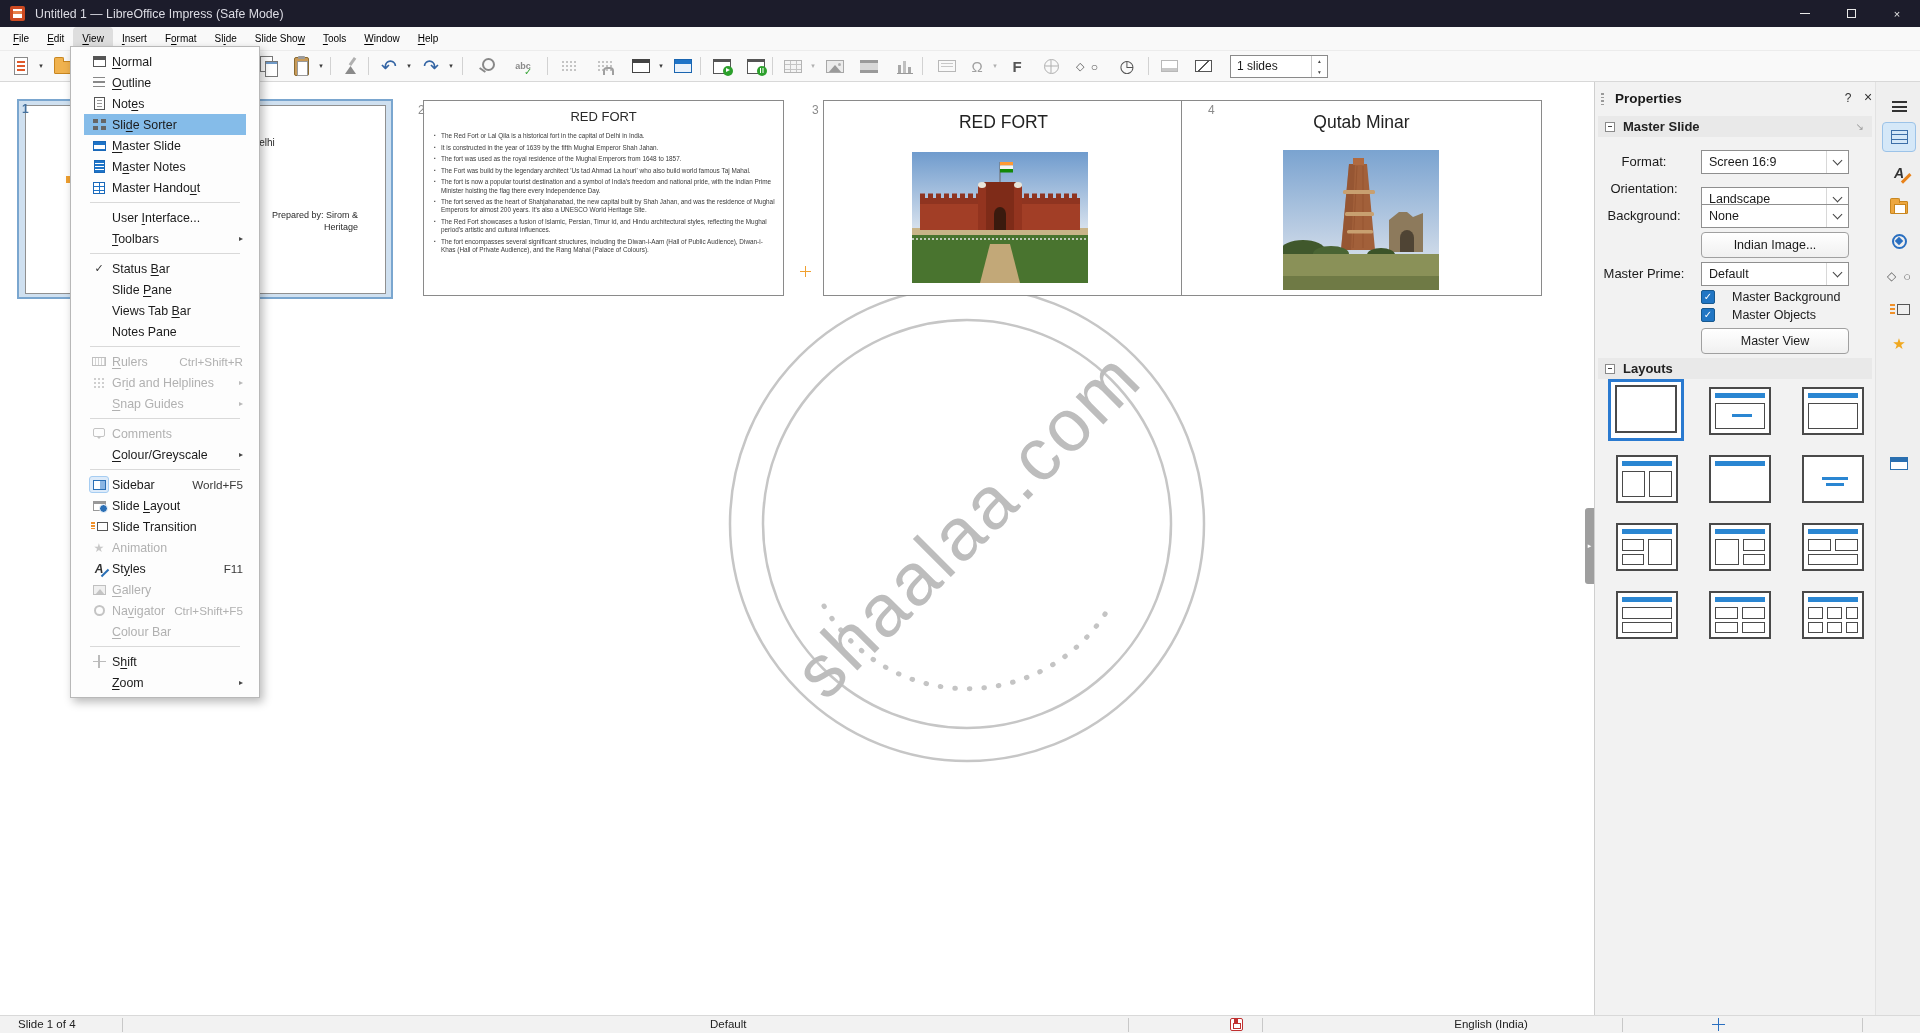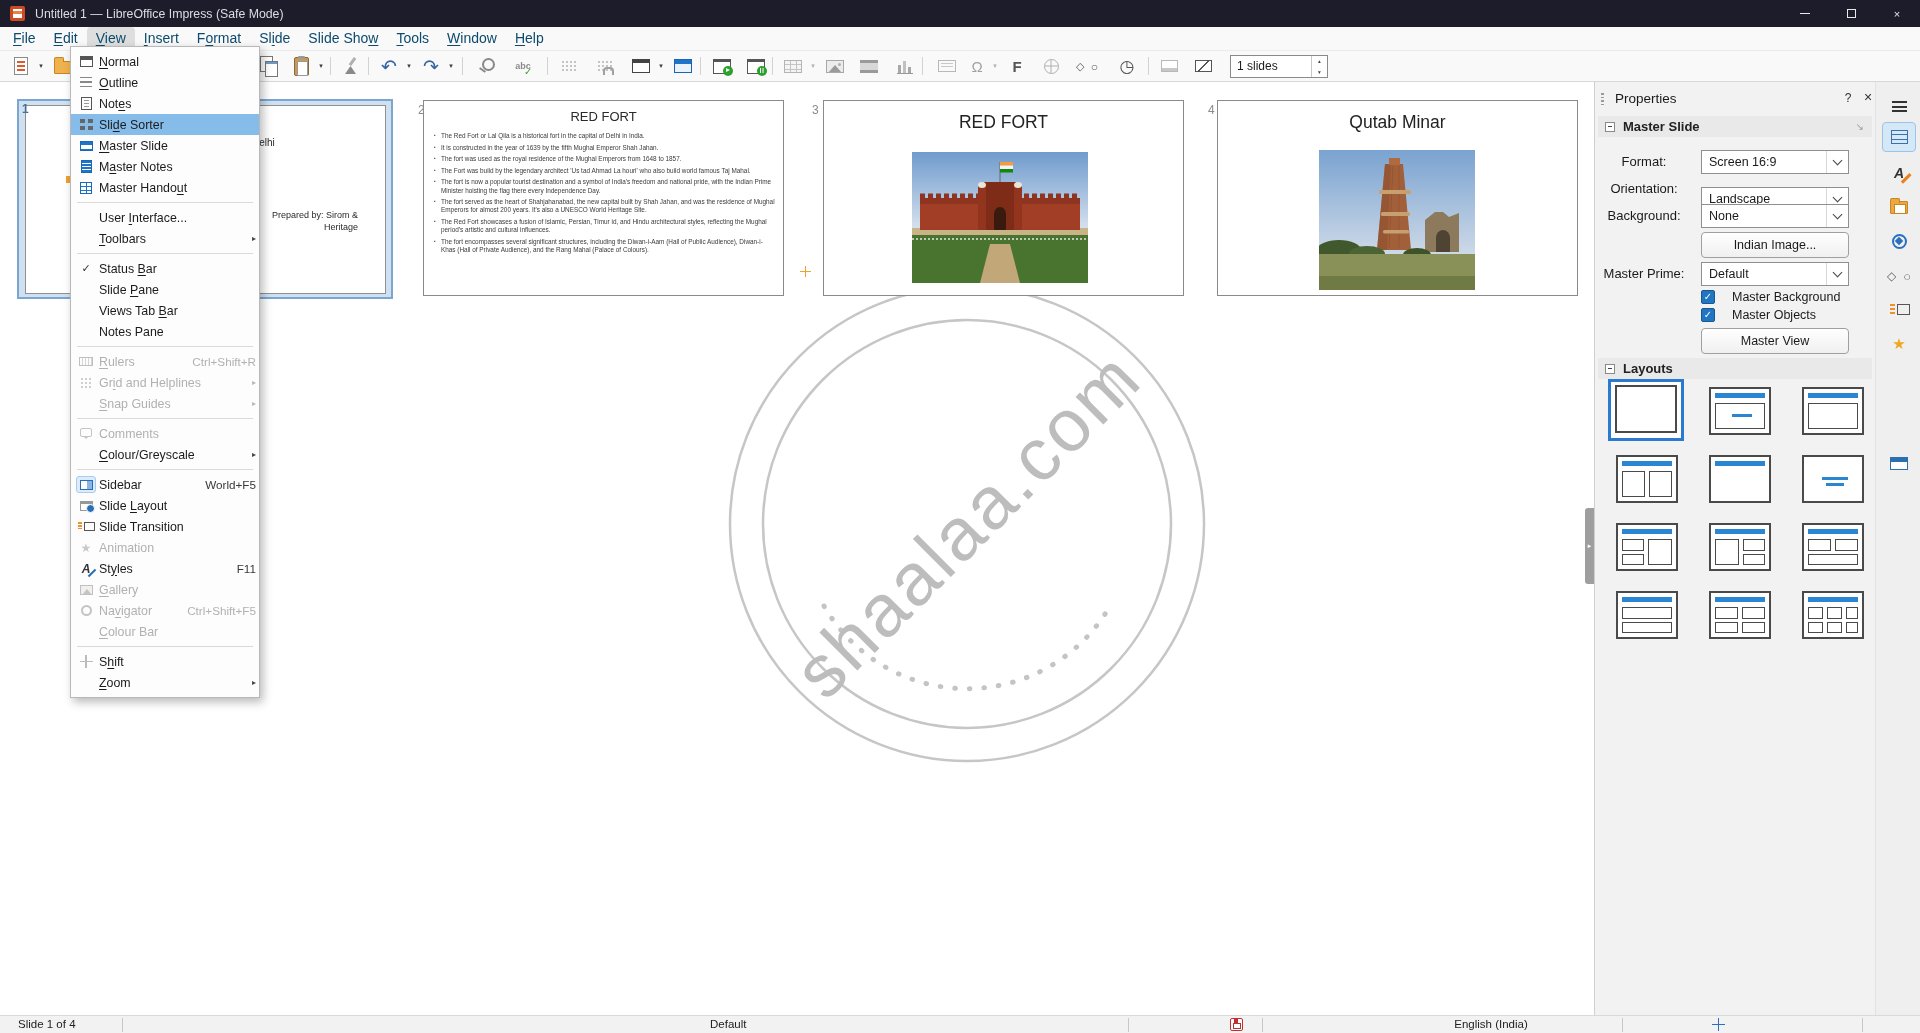--- a/index.html
+++ b/index.html
@@ -12,21 +12,21 @@
 .appic{width:15px;height:15px;background:#cd4a22;border-radius:2px;margin:0 10px;position:relative;flex:none}
 .appic::after{content:"";position:absolute;inset:3px;background:linear-gradient(#fff 0 2px,#e8804a 2px 5px,#fff 5px)}
 .wtitle{color:#dcdce4;font-size:12.3px}
 .wbtns{margin-left:auto;display:flex;height:27px}
 .wbtn{width:46px;height:27px;display:flex;align-items:center;justify-content:center;color:#e8e8e8;font-size:11px}
 .minbar{width:10px;height:1.4px;background:#e8e8e8}
 .maxbox{width:9px;height:9px;border:1.2px solid #e8e8e8}
 
 
 .menubar{position:absolute;left:0;top:27px;width:1920px;height:23px;background:#f9f9f9;display:flex;padding-left:4px}
-.mb{padding:0 9px;font-size:14px;line-height:23px;color:#0c4a6e;white-space:nowrap}
+.mb{padding:0 9px;font-size:10px;line-height:23px;color:#000000;white-space:nowrap}
 .mb.open{background:#dedede;border-radius:4px}
 
 
 .toolbar{position:absolute;left:0;top:50px;width:1920px;height:32px;background:#f9f9f9;border-top:1px solid #ececec;border-bottom:1px solid #d8d8d8}
 .tbi{position:absolute;top:54px;width:26px;height:24px;display:flex;align-items:center;justify-content:center}
 .dd{position:absolute;top:62px;width:10px;text-align:center;font-size:7px;color:#3a3a3a}
 .tsep{position:absolute;top:57px;width:1px;height:18px;background:#d2d2d2}
 .glyph{line-height:1}
 .pg{width:14px;height:18px;background:#fff;border:1px solid #8a8a8a;position:relative}
 .pg.red::before{content:"";position:absolute;left:2px;right:2px;top:3px;height:11px;background:repeating-linear-gradient(#e0592a 0 2px,transparent 2px 4px)}
@@ -69,21 +69,21 @@
 .shapesic b{position:absolute;left:0;top:2px;font-size:11px;font-weight:normal}
 .shapesic i{position:absolute;right:0;top:2px;font-size:12px;font-style:normal}
 .hfic{width:17px;height:12px;border:1px solid #b8b8b8;background:linear-gradient(#fff 0 7px,#c8c8c8 7px)}
 .spic{width:17px;height:12px;border:1px solid #555;background:linear-gradient(135deg,transparent 0 46%,#555 46% 54%,transparent 54%),#fff}
 .spinner{position:absolute;left:1230px;top:55px;width:98px;height:23px;background:#fff;border:1px solid #8a8a8a;display:flex;align-items:stretch}
 .spinner .val{flex:1;font-size:12px;padding-left:6px;line-height:21px;color:#1a1a1a}
 .spinbtns{width:16px;border-left:1px solid #c8c8c8;display:flex;flex-direction:column}
 .spinbtns span{flex:1;font-size:6px;text-align:center;line-height:10px;color:#444;transform:scale(.8)}
 
 
-.menupop{position:absolute;left:70px;top:46px;width:190px;background:#fdfdfd;border:1px solid #b8b8b8;box-shadow:3px 4px 9px rgba(0,0,0,.28);z-index:100;padding:4px 0}
+.menupop{position:absolute;left:70px;top:46px;width:190px;background:#fdfdfd;border:1px solid #b8b8b8;box-shadow:3px 4px 9px rgba(0,0,0,.28);z-index:100;padding:4px 13px}
 .mrow{height:21px;display:flex;align-items:center;padding:0 3px 0 2px;font-size:12.4px;color:#1b1b1b}
 .mrow.hl{background:#85bce9}
 .mrow.dis{color:#b1b1b1}
 .mrow.dis .msc{color:#b1b1b1}
 .mlabel{flex:1;white-space:nowrap}
 .msc{font-size:11.7px;color:#3a3a3a;margin-left:8px;white-space:nowrap}
 .marr{width:11px;text-align:right;font-size:8px;color:#444}
 .mrow.dis .marr{color:#b8b8b8}
 .msep{height:1px;background:#d9d9d9;margin:4px 6px}
 .mico{width:26px;display:flex;align-items:center;justify-content:center;flex:none}
@@ -135,21 +135,21 @@
 .orangestar{position:absolute;left:800px;top:184px;width:11px;height:11px;z-index:20}
 .orangestar::before{content:"";position:absolute;left:4.6px;top:0;bottom:0;width:1.8px;background:#f0a030}
 .orangestar::after{content:"";position:absolute;top:4.6px;left:0;right:0;height:1.8px;background:#f0a030}
 .collapsetab{position:absolute;left:1585px;top:508px;width:9px;height:76px;background:#9e9e9e;border-radius:3px 0 0 3px;color:#fff;font-size:7px;display:flex;align-items:center;justify-content:center;z-index:30}
 
 
 .sidebar{position:absolute;left:1594px;top:82px;width:326px;height:933px;background:#f2f2f2;border-left:1px solid #cfcfcf}
 .panel{position:absolute;left:0;top:0;width:280px;height:100%}
 .tabstrip{position:absolute;left:280px;top:0;width:46px;height:100%;background:#efefef;border-left:1px solid #e2e2e2}
 .phandle{position:absolute;left:6px;top:11px;width:3px;height:14px;background:repeating-linear-gradient(#9a9a9a 0 1.5px,transparent 1.5px 3.5px)}
-.ptitle{position:absolute;left:20px;top:9px;font-size:13.5px;font-weight:normal;color:#1a1a1a}
+.ptitle{position:absolute;left:20px;top:9px;font-size:13.5px;font-weight:bold;color:#1a1a1a}
 .pq{position:absolute;left:246px;top:9px;font-size:12px;color:#333;width:14px;text-align:center}
 .pclose{position:absolute;left:266px;top:7px;font-size:14px;color:#333;width:14px;text-align:center}
 .secbar{position:absolute;left:3px;width:274px;height:21px;background:#e9e9e9;display:flex;align-items:center;font-weight:bold;font-size:13px;color:#222}
 .colbox{width:10px;height:10px;border:1px solid #8a8a8a;background:#fff;position:relative;margin:0 8px 0 7px;flex:none}
 .colbox::after{content:"";position:absolute;left:2px;top:3.8px;width:4px;height:1.2px;background:#444}
 .detach{margin-left:auto;margin-right:8px;color:#9a9a9a;font-size:10px;font-weight:normal}
 .plabel{position:absolute;left:0;width:98px;text-align:center;font-size:13px;line-height:24px;color:#1a1a1a}
 .combo{position:absolute;left:106px;width:148px;height:24px;background:#fff;border:1px solid #8f8f8f;display:flex;align-items:center}
 .combo .cval{flex:1;font-size:12.5px;padding-left:7px;color:#1a1a1a;white-space:nowrap}
 .cbtn{width:22px;height:100%;display:flex;align-items:center;justify-content:center;border-left:1px solid #d8d8d8}
@@ -417,21 +417,21 @@
         <path d="M82 78 v-16 a6 7 0 0 1 12 0 v16 z" fill="#3a1a0e"></path>
         <line x1="88" y1="30" x2="88" y2="10" stroke="#666" stroke-width="1"></line>
         <rect x="88" y="10" width="13" height="3.5" fill="#ff9933"></rect>
         <rect x="88" y="13.5" width="13" height="3.5" fill="#f4f4f4"></rect>
         <rect x="88" y="17" width="13" height="3.5" fill="#138808"></rect>
         <line x1="0" y1="87" x2="176" y2="87" stroke="#e8e8e8" stroke-width="1.5" stroke-dasharray="2 2"></line>
         <path d="M78 92 h20 l10 39 h-40 z" fill="#c2a878"></path>
       </svg>
     </div>
 
-    <div class="slide" style="left:1217px;top:18px">
+    <div class="slide" style="left:1181px;top:18px">
       <div class="stitle">Qutab Minar</div>
       <svg class="simg" style="left:101px;top:49px" width="156" height="140" viewBox="0 0 156 140">
         <defs>
           <linearGradient id="sky2" x1="0" y1="0" x2="0" y2="1">
             <stop offset="0" stop-color="#7aa3d0"></stop>
               <stop offset="1" stop-color="#cdd9e8"></stop>
           </linearGradient>
         </defs>
         <rect width="156" height="104" fill="url(#sky2)"></rect>
         <path d="M66 14 h18 l8 86 h-34 z" fill="#a2603a"></path>

